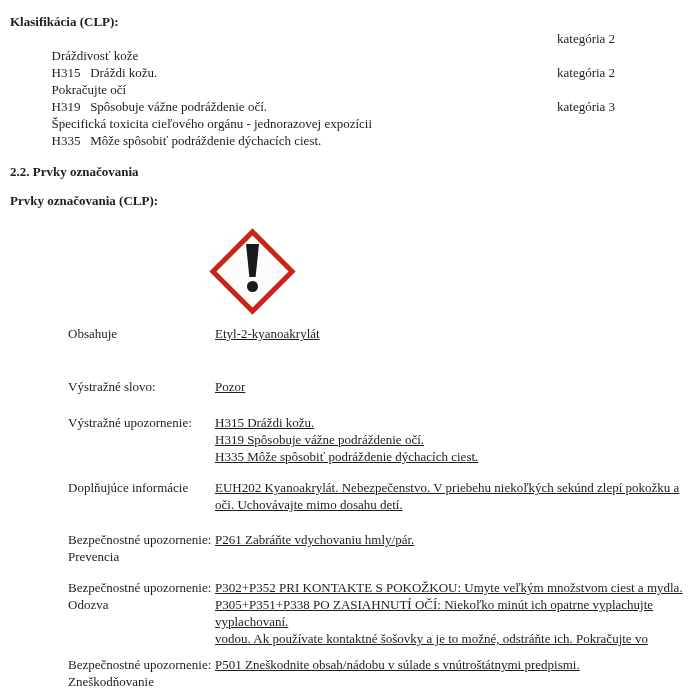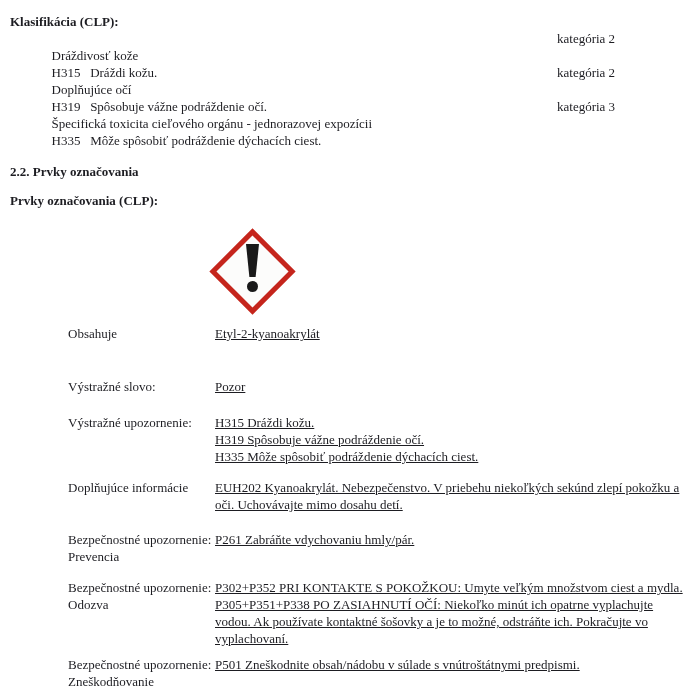--- a/index.html
+++ b/index.html
@@ -70,21 +70,21 @@
     <div class="c-heading">Klasifikácia (CLP):</div>
     <div class="c-row">
       <span>Dráždivosť kože</span>
       <span class="c-cat">kategória 2</span>
     </div>
     <div class="c-row">
       <span>H315   Dráždi kožu.</span>
       <span class="c-cat"></span>
     </div>
     <div class="c-row">
-      <span>Doplňujúce očí</span>
+      <span>Pokračujte očí</span>
       <span class="c-cat">kategória 2</span>
     </div>
     <div class="c-row">
       <span>H319   Spôsobuje vážne podráždenie očí.</span>
       <span class="c-cat"></span>
     </div>
     <div class="c-row">
       <span>Špecifická toxicita cieľového orgánu - jednorazovej expozícii</span>
       <span class="c-cat">kategória 3</span>
     </div>
@@ -154,22 +154,22 @@
   </div>
 
   <div class="field f5">
     <div class="f-label">
       <div>Bezpečnostné upozornenie:</div>
       <div>Odozva</div>
     </div>
     <div class="f-value">
       <div>P302+P352 PRI KONTAKTE S POKOŽKOU: Umyte veľkým množstvom ciest a mydla.</div>
       <div>P305+P351+P338 PO ZASIAHNUTÍ OČÍ: Niekoľko minút ich opatrne vyplachujte</div>
+      <div>vyplachovaní.</div>
       <div>vodou. Ak používate kontaktné šošovky a je to možné, odstráňte ich. Pokračujte vo</div>
-      <div>vyplachovaní.</div>
     </div>
   </div>
 
   <div class="field f6">
     <div class="f-label">
       <div>Bezpečnostné upozornenie:</div>
       <div>Zneškodňovanie</div>
     </div>
     <div class="f-value">
       <div>P501 Zneškodnite obsah/nádobu v súlade s vnútroštátnymi predpismi.</div>

